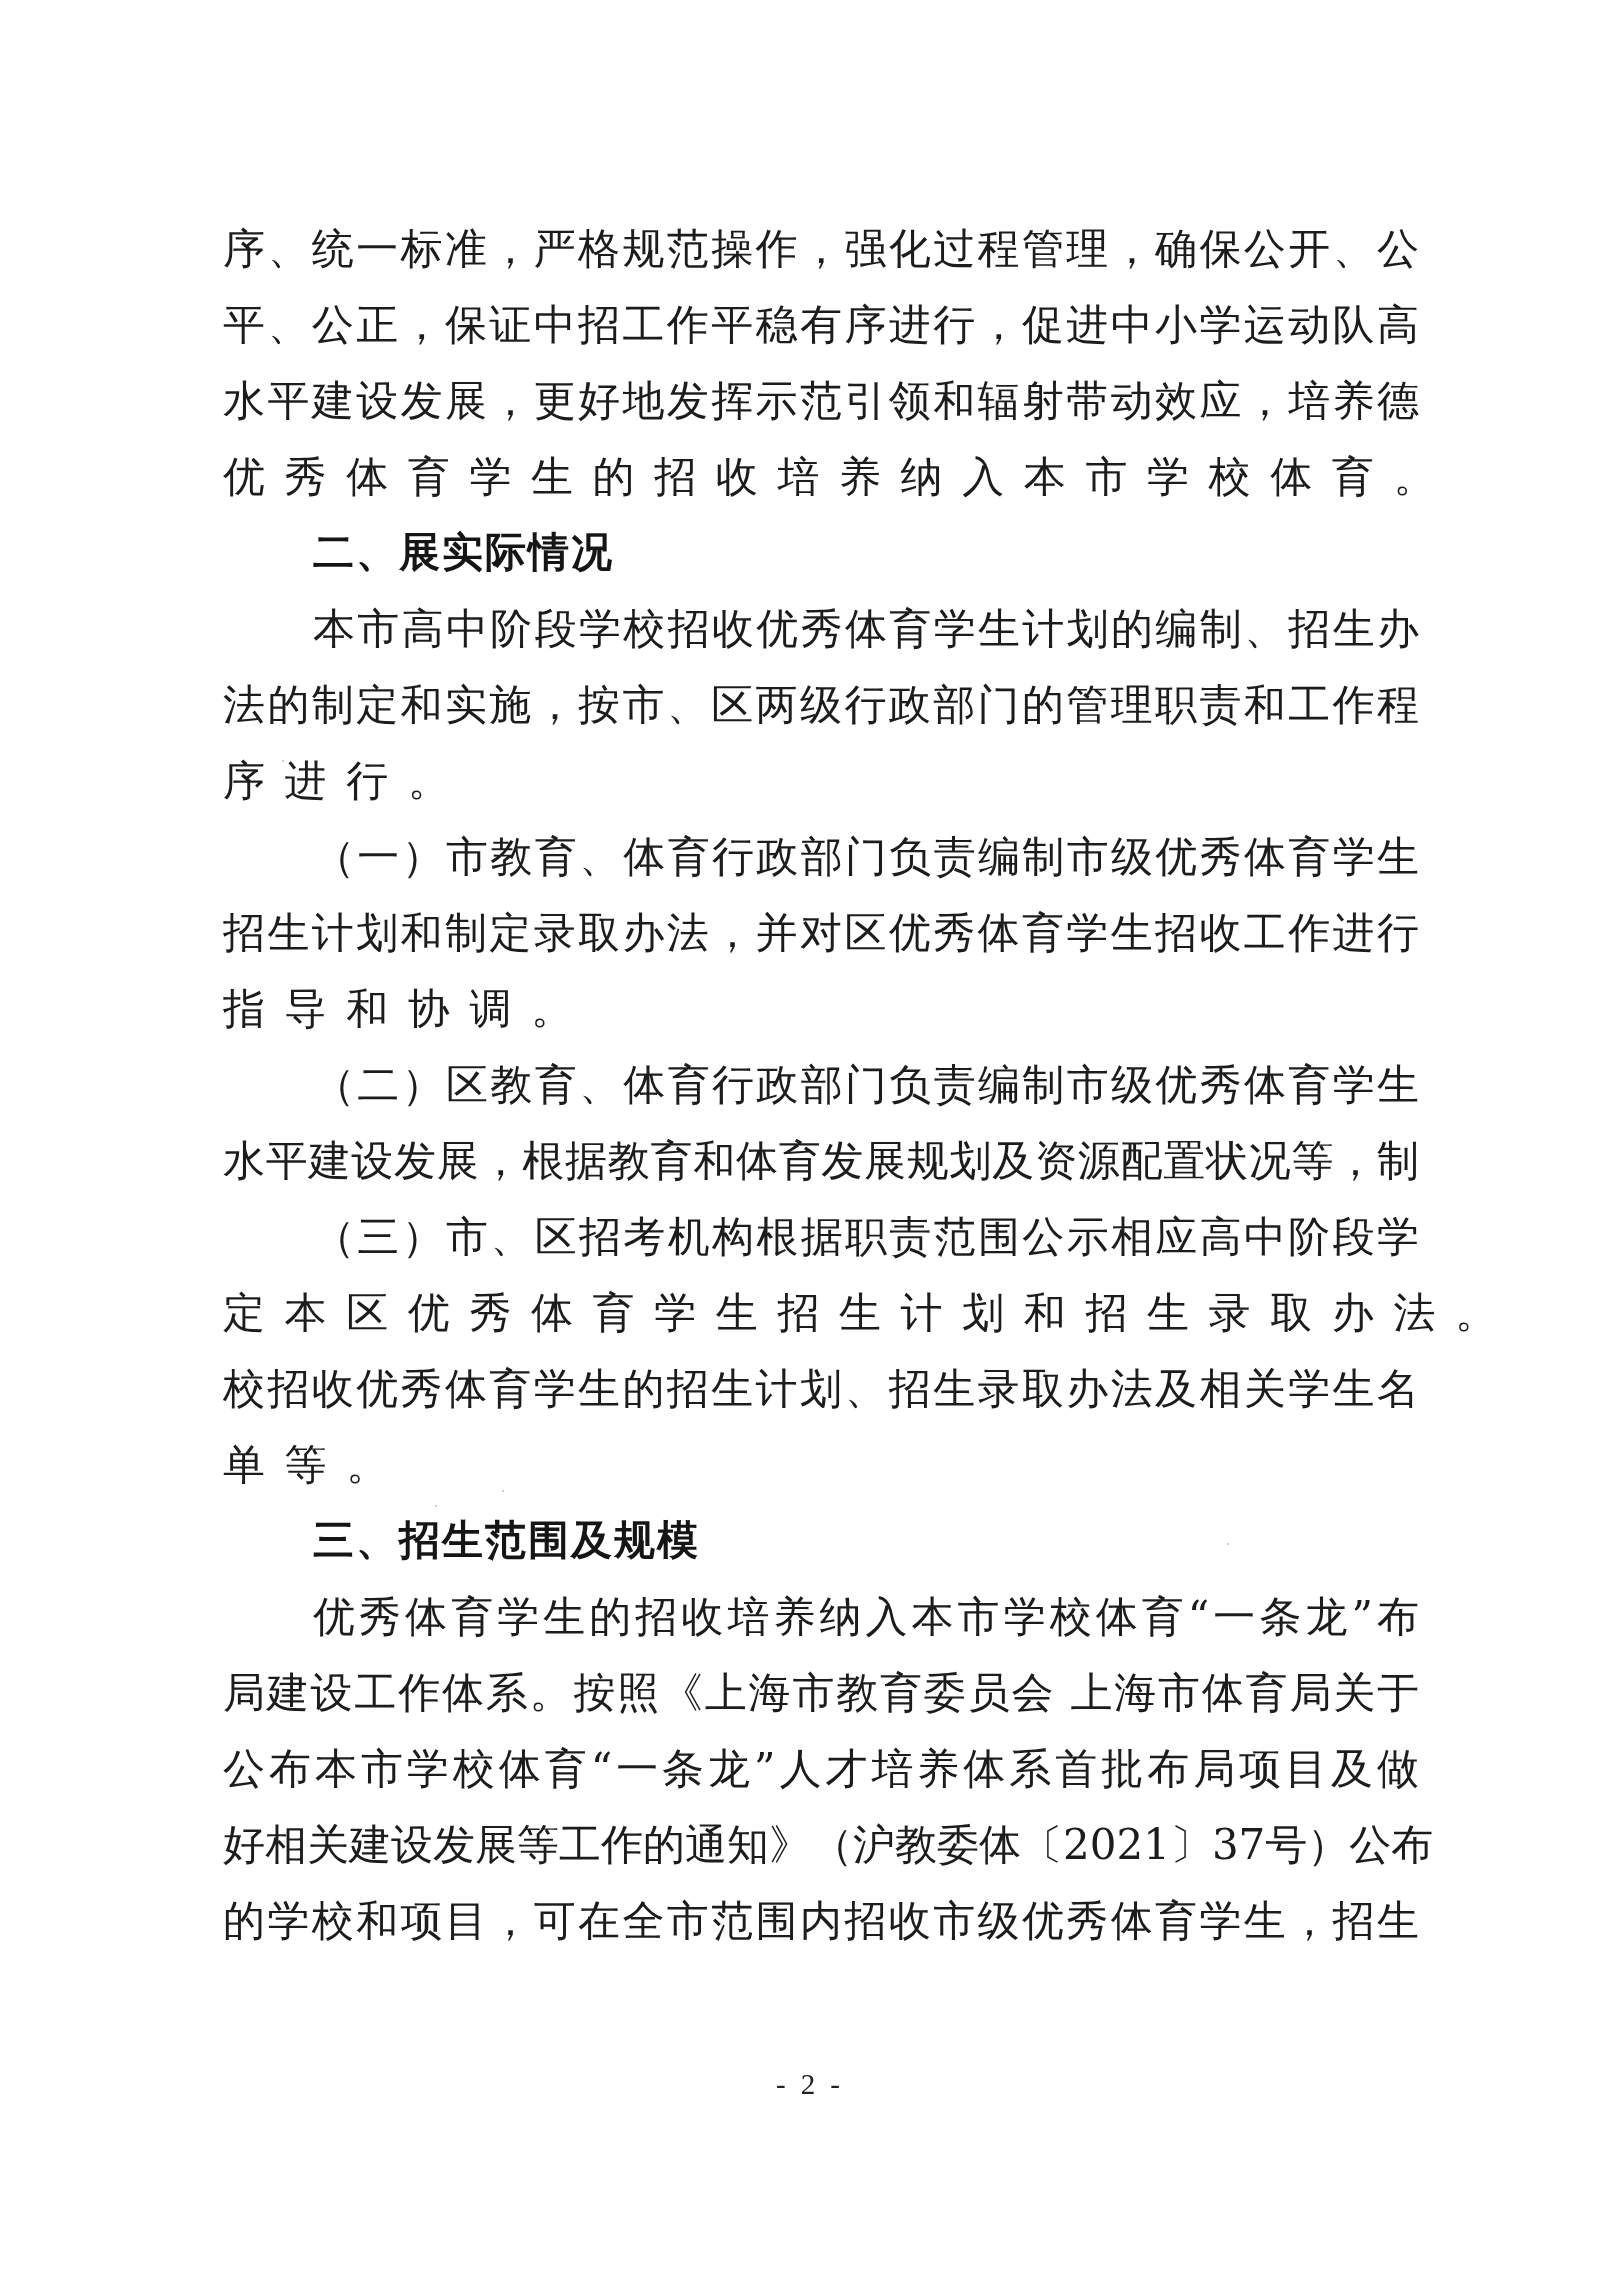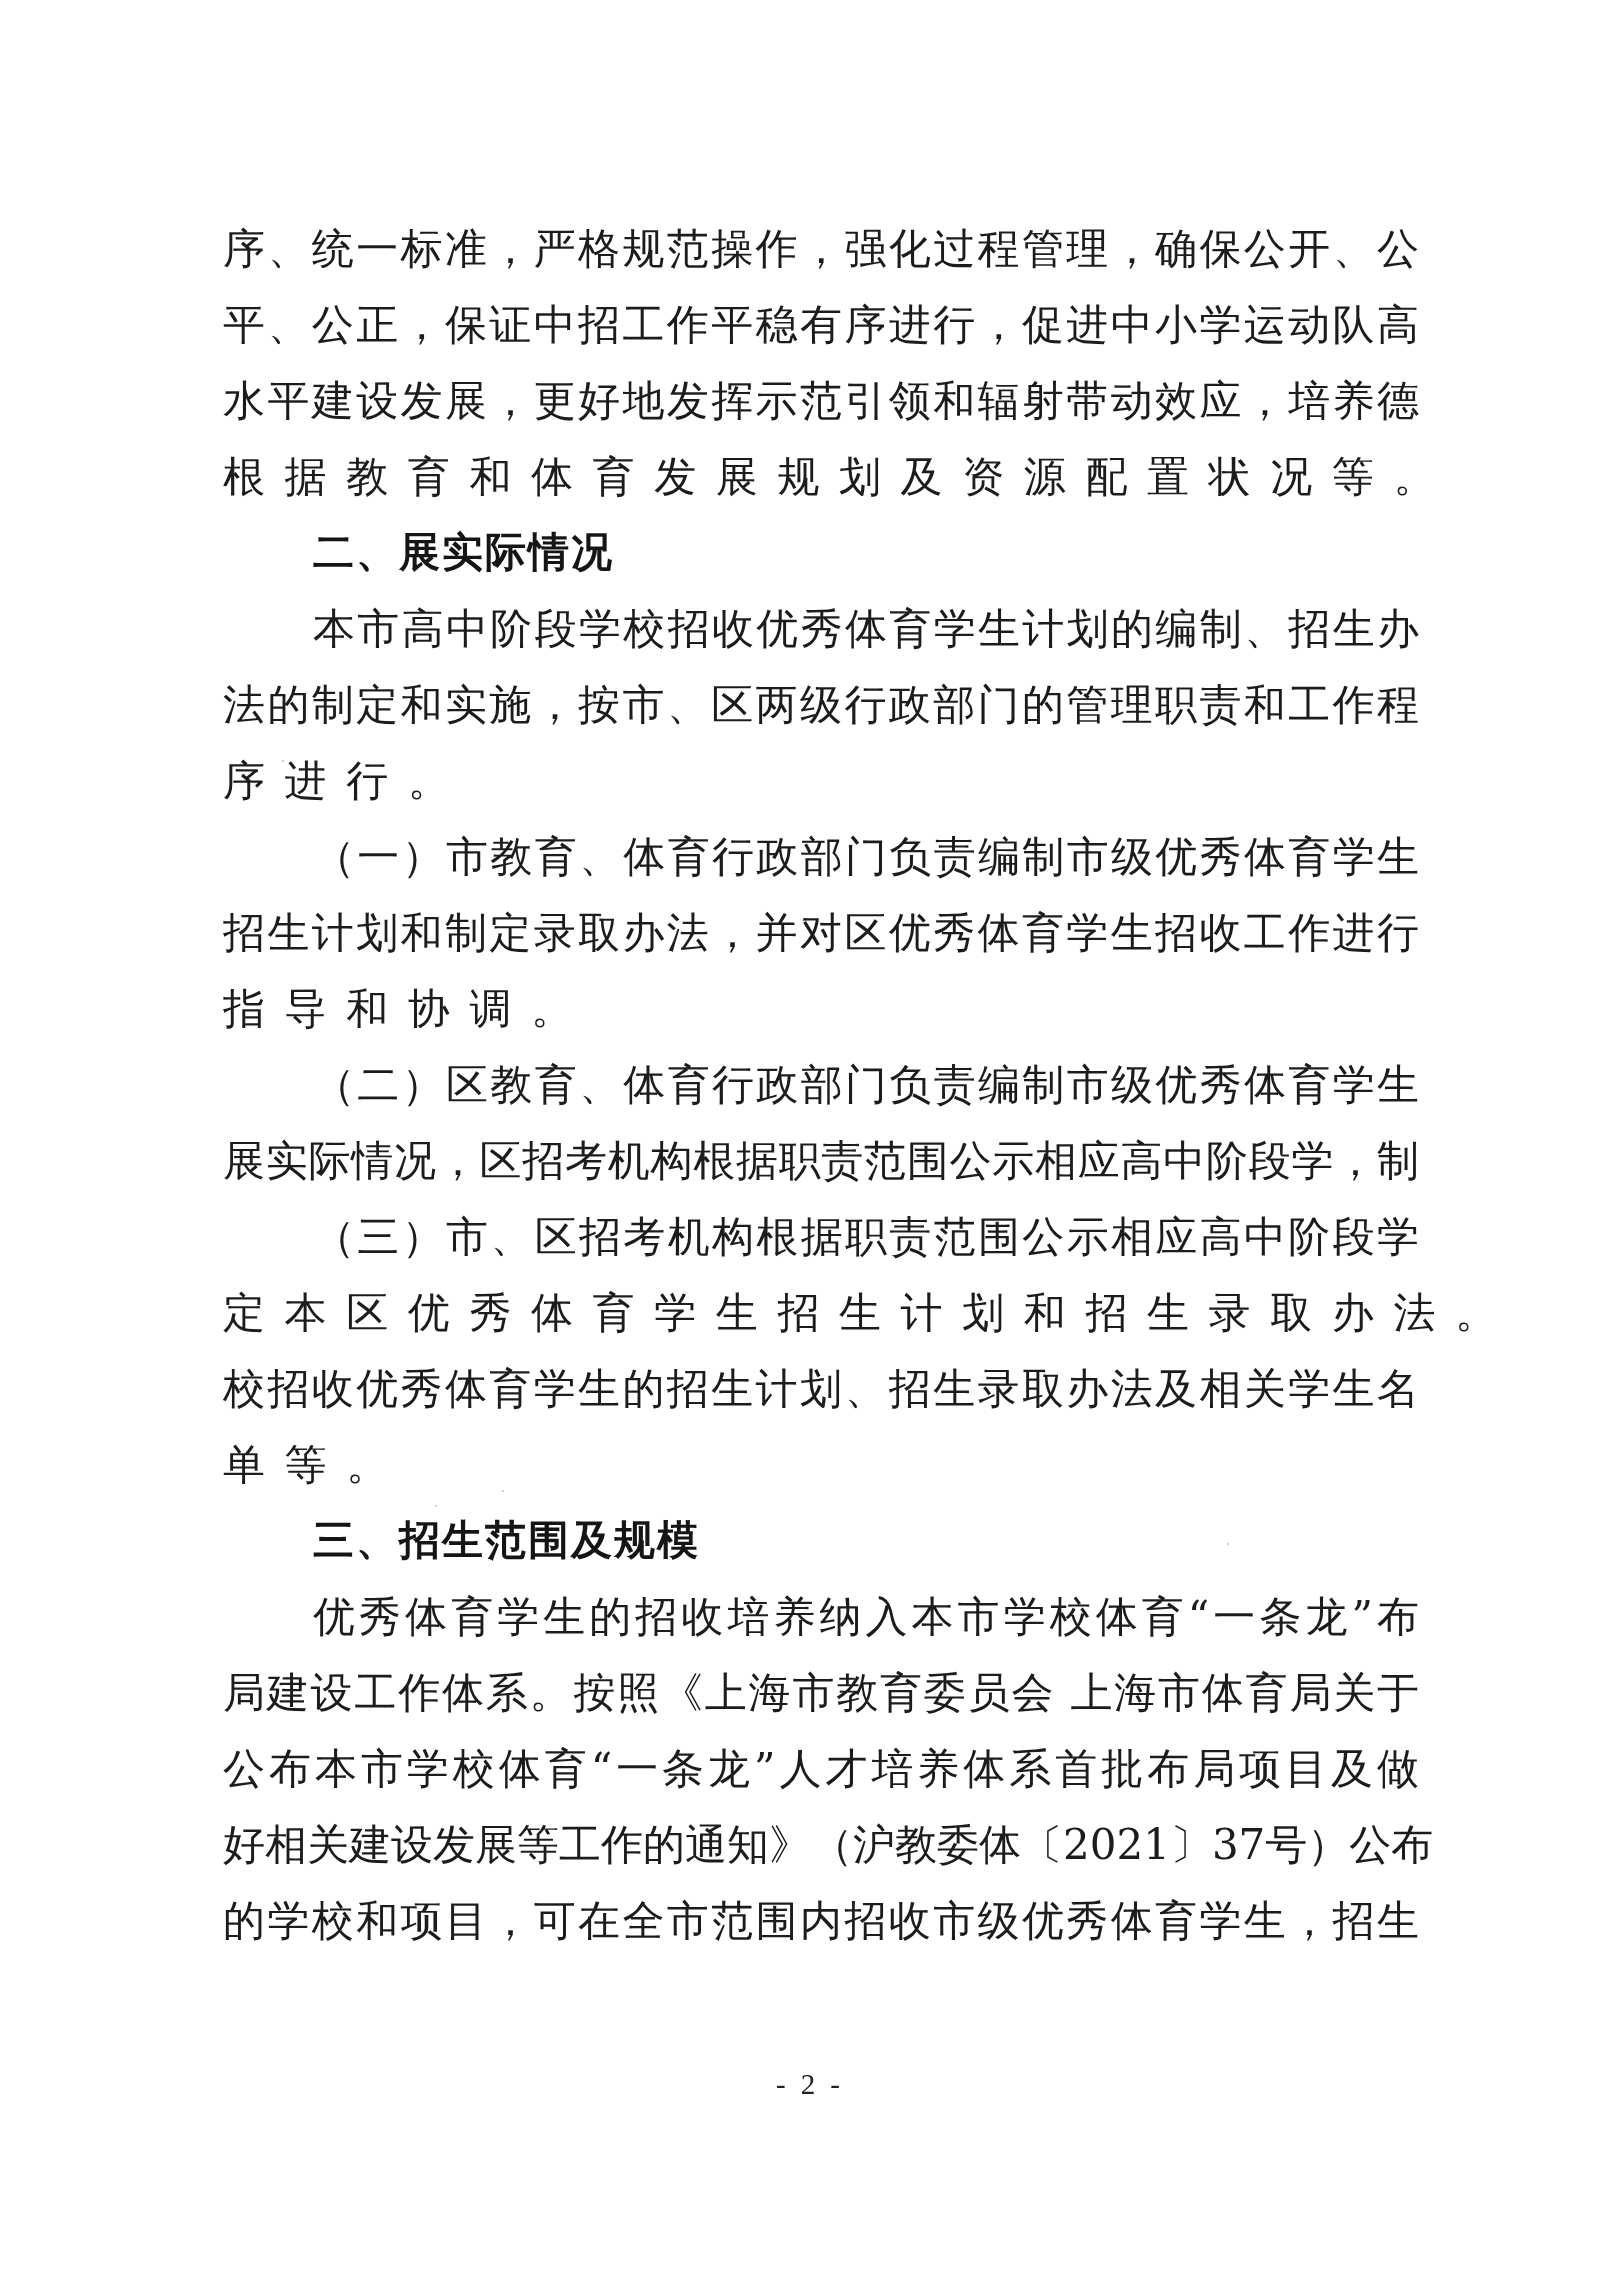--- a/index.html
+++ b/index.html
@@ -77,34 +77,34 @@
   </style>
 </head>
 <body>
 
 <div class="page">
 
   <div class="text-block">
     <div class="line">序、统一标准，严格规范操作，强化过程管理，确保公开、公</div>
     <div class="line">平、公正，保证中招工作平稳有序进行，促进中小学运动队高</div>
     <div class="line">水平建设发展，更好地发挥示范引领和辐射带动效应，培养德</div>
-    <div class="line last">根据教育和体育发展规划及资源配置状况等。</div>
+    <div class="line last">优秀体育学生的招收培养纳入本市学校体育。</div>
 
     <div class="line heading">二、展实际情况</div>
 
     <div class="line indent">本市高中阶段学校招收优秀体育学生计划的编制、招生办</div>
     <div class="line">法的制定和实施，按市、区两级行政部门的管理职责和工作程</div>
     <div class="line last">序进行。</div>
 
     <div class="line indent">（一）市教育、体育行政部门负责编制市级优秀体育学生</div>
     <div class="line">招生计划和制定录取办法，并对区优秀体育学生招收工作进行</div>
     <div class="line last">指导和协调。</div>
 
     <div class="line indent">（二）区教育、体育行政部门负责编制市级优秀体育学生</div>
-    <div class="line">展实际情况，区招考机构根据职责范围公示相应高中阶段学，制</div>
+    <div class="line">水平建设发展，根据教育和体育发展规划及资源配置状况等，制</div>
     <div class="line indent">（三）市、区招考机构根据职责范围公示相应高中阶段学</div>
 
     <div class="line last">定本区优秀体育学生招生计划和招生录取办法。</div>
     <div class="line">校招收优秀体育学生的招生计划、招生录取办法及相关学生名</div>
     <div class="line last">单等。</div>
 
     <div class="line heading">三、招生范围及规模</div>
 
     <div class="line indent">优秀体育学生的招收培养纳入本市学校体育“一条龙”布</div>
     <div class="line">局建设工作体系。按照《上海市教育委员会 上海市体育局关于</div>

